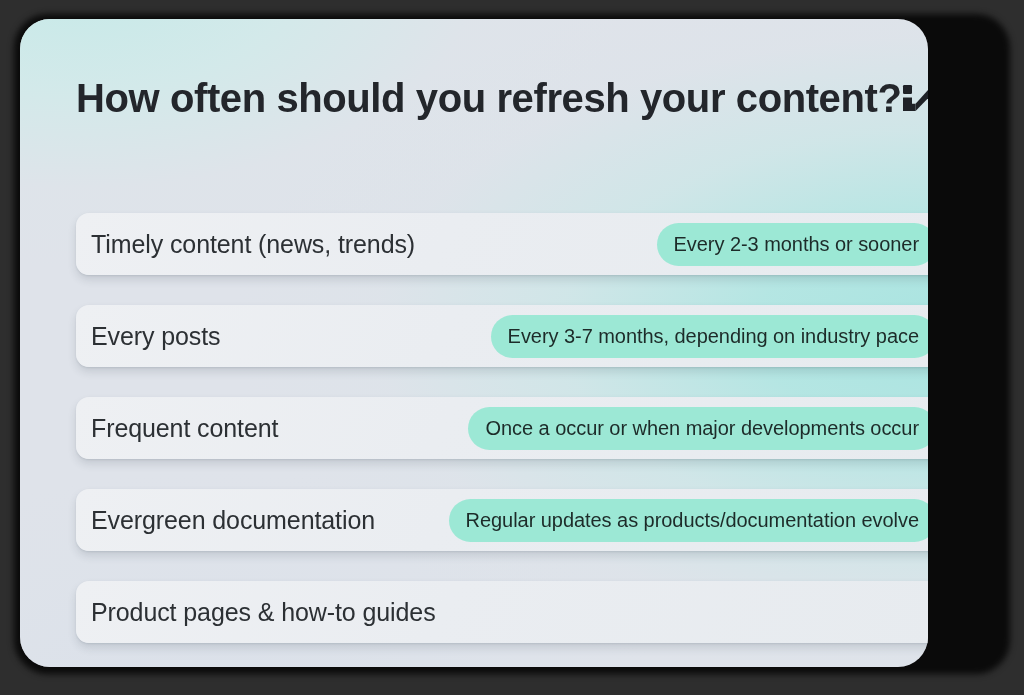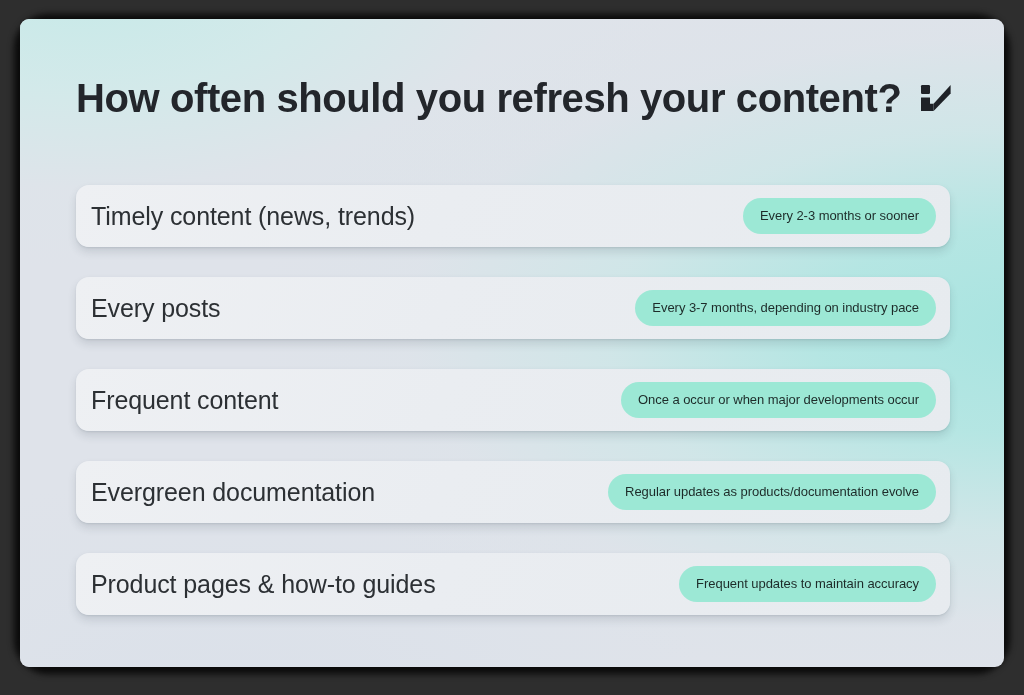--- a/index.html
+++ b/index.html
@@ -36,23 +36,23 @@
     border-radius: 34px;
     background: #0a0a0a;
     filter: blur(3px);
   }
 
   
   .panel {
     position: absolute;
     left: 20px;
     top: 19px;
-    width: 984px;
+    width: 908px;
     height: 648px;
-    border-radius: 9px;
+    border-radius: 30px;
     overflow: hidden;
     
     background: #dfe3ea;
   }
 
   
   .panel .wash-a {
     position: absolute;
     inset: 0;
     background:
@@ -134,20 +134,21 @@
     margin-bottom: 30px;
     border-radius: 13px;
     background: linear-gradient(118deg, #eef0f3 0%, #eaedf1 42%, #e7ebef 100%);
     box-shadow:
       0 5px 9px rgba(40, 55, 70, 0.14),
       0 1px 2px rgba(40, 55, 70, 0.10);
     display: flex;
     align-items: center;
     padding: 0 14px 0 15px;
     overflow: hidden;
+    margin-top: 28px;
   }
   .row-card:last-child { margin-bottom: 0; }
 
   .row-label {
     font-size: 25px;
     font-weight: 400;
     color: #2c3034;
     letter-spacing: -0.1px;
     white-space: nowrap;
     flex: 0 0 auto;
@@ -155,21 +156,21 @@
 
   .row-spacer {
     flex: 1 1 auto;
     min-width: 8px;
   }
 
   .row-badge {
     flex: 0 0 auto;
     background: #9ce8d5;
     color: #1d2b29;
-    font-size: 13px;
+    font-size: 20px;
     font-weight: 400;
     letter-spacing: -0.05px;
     line-height: 1;
     padding: 11px 17px 12px 17px;
     border-radius: 999px;
     white-space: nowrap;
   }
 </style>
 </head>
 <body>
@@ -214,19 +215,18 @@
 
         <div class="row-card">
           <span class="row-label">Evergreen documentation</span>
           <span class="row-spacer"></span>
           <span class="row-badge">Regular updates as products/documentation evolve</span>
         </div>
 
         <div class="row-card">
           <span class="row-label">Product pages &amp; how-to guides</span>
           <span class="row-spacer"></span>
-          <span class="row-badge">Frequent updates to maintain accuracy</span>
         </div>
 
       </div>
     </div>
   </div>
 </div>
 
 </body></html>

